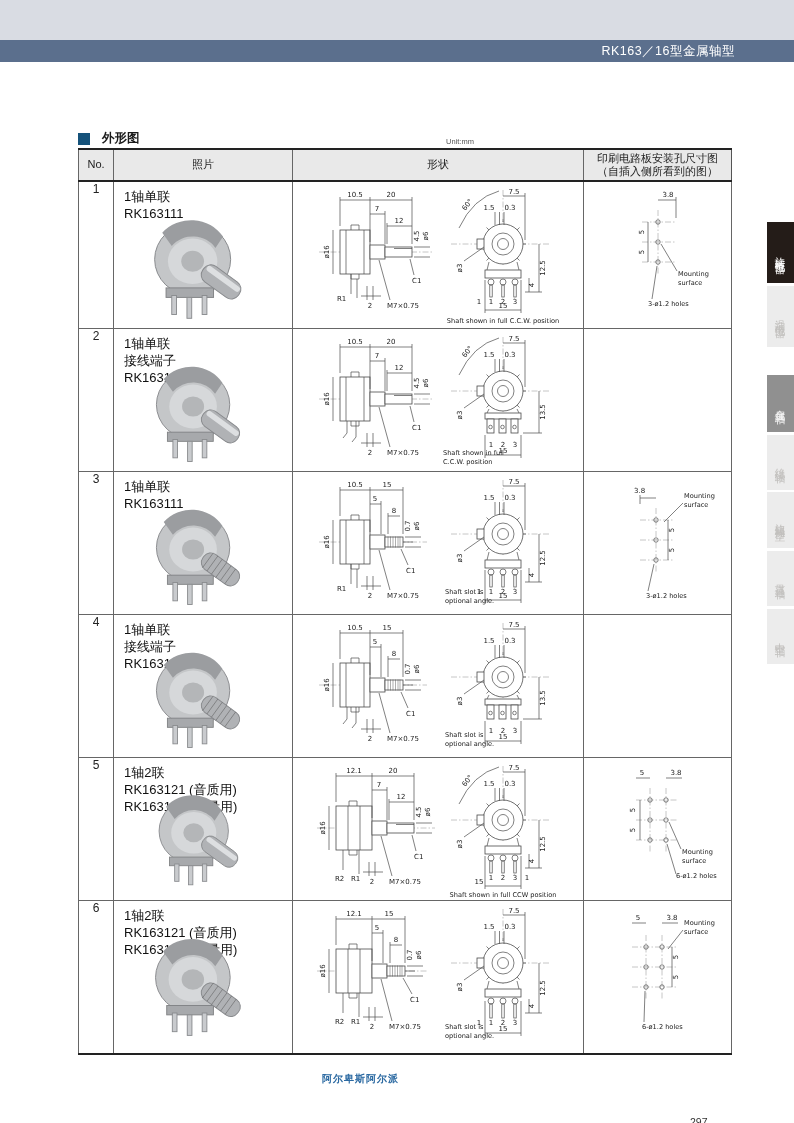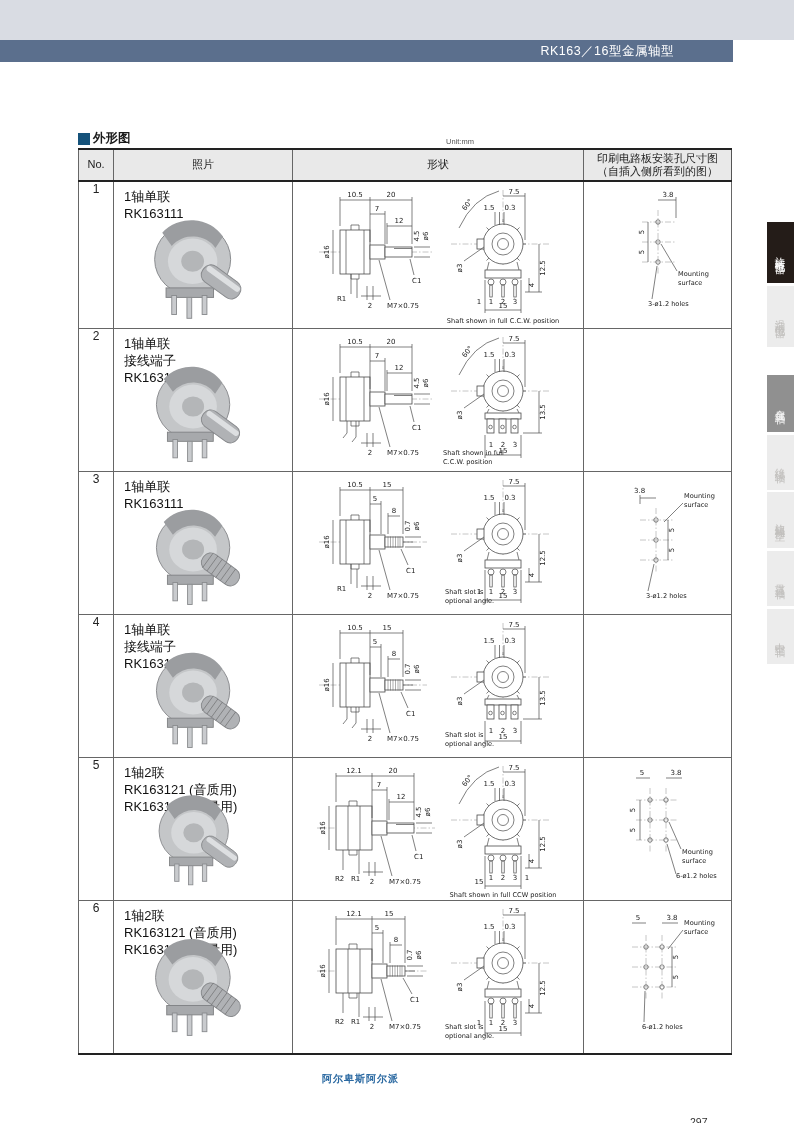--- a/index.html
+++ b/index.html
@@ -1,21 +1,21 @@
 <!DOCTYPE html>
 <html><head>
 <meta charset="utf-8">
 <style>
 html,body{margin:0;padding:0;background:#fff}
 .page{position:relative;width:794px;height:1123px;background:#fff;overflow:hidden;
   font-family:"Liberation Sans","DejaVu Sans",sans-serif;color:#1a1a1a}
 .band{position:absolute;left:0;top:0;width:794px;height:40px;background:#d9dce3}
-.tbar{position:absolute;left:0;top:40px;width:733px;height:22px;background:#5b6f8d}
+.tbar{position:absolute;left:0;top:40px;width:794px;height:22px;background:#5b6f8d}
 .tbar span{position:absolute;right:59px;top:3px;color:#fff;font-size:12.5px;letter-spacing:.5px}
-.sec{position:absolute;left:78px;top:130px;font-size:12.5px;font-weight:600;display:flex;align-items:center;gap:3px}
+.sec{position:absolute;left:78px;top:130px;font-size:12.5px;font-weight:600;display:flex;align-items:center;gap:12px}
 .sec .sq{width:12px;height:12px;background:#15527a;display:inline-block}
 .unit{position:absolute;left:78px;top:137px;width:764px;text-align:center;font-size:7.5px;color:#555}
 table.main{position:absolute;left:78px;top:148px;width:653px;border-collapse:collapse;table-layout:fixed;
   border-top:2px solid #222;border-bottom:2px solid #222;border-left:1px solid #555;border-right:1px solid #555}
 table.main th{background:#e9e9e9;font-weight:normal;font-size:11px;color:#222;height:28px;
   border-bottom:2px solid #222;border-left:1px solid #666;vertical-align:middle;line-height:1.2}
 table.main td{border:1px solid #666;padding:0;vertical-align:top;background:#fff}
 td.no{text-align:center;vertical-align:middle;font-size:12px;color:#222}
 td.photo{position:relative}
 .lbl{position:absolute;left:10px;top:7px;font-size:13px;font-weight:normal;color:#111;line-height:1.3;white-space:nowrap}

